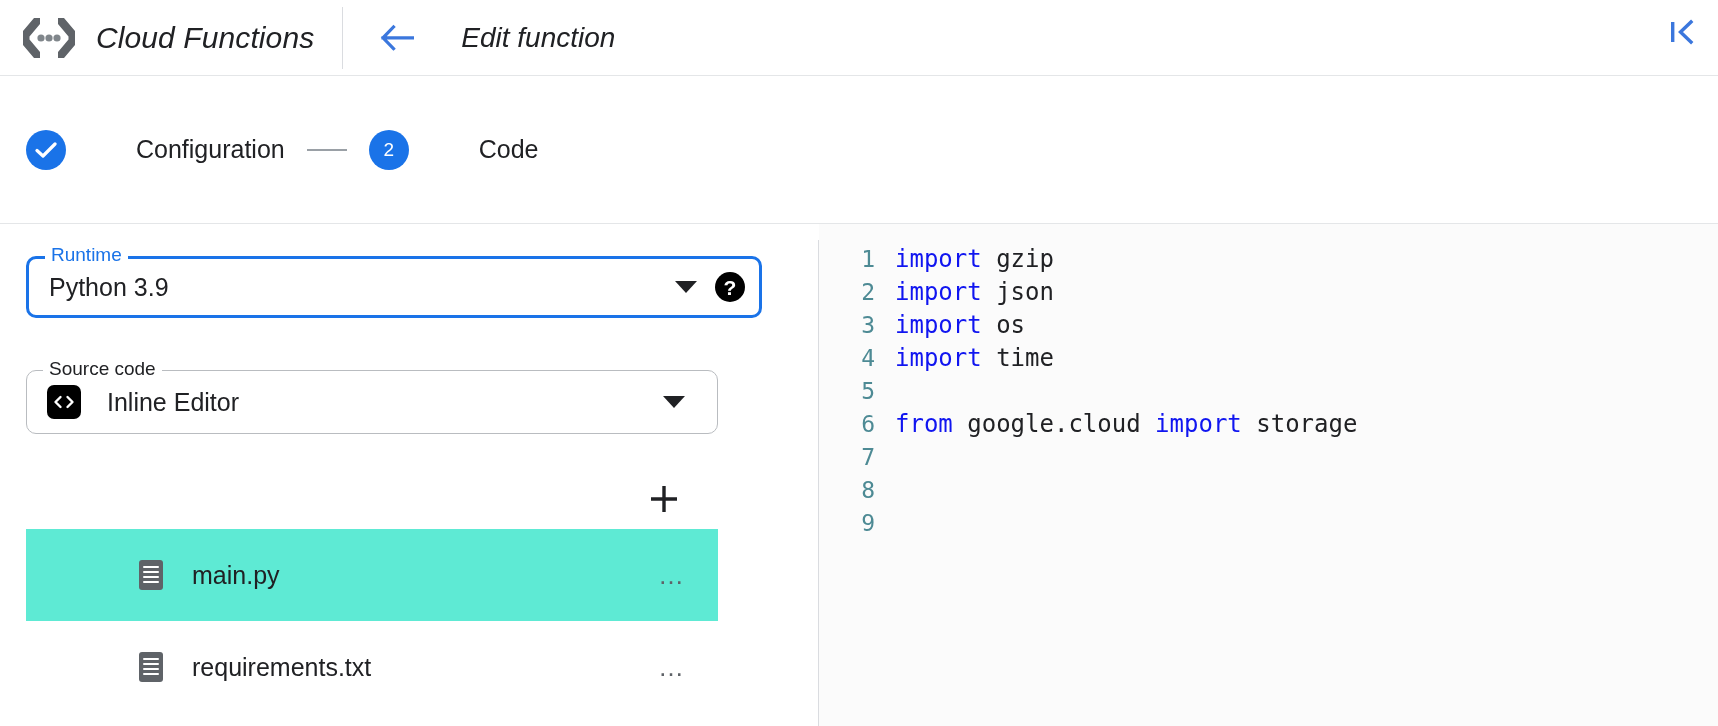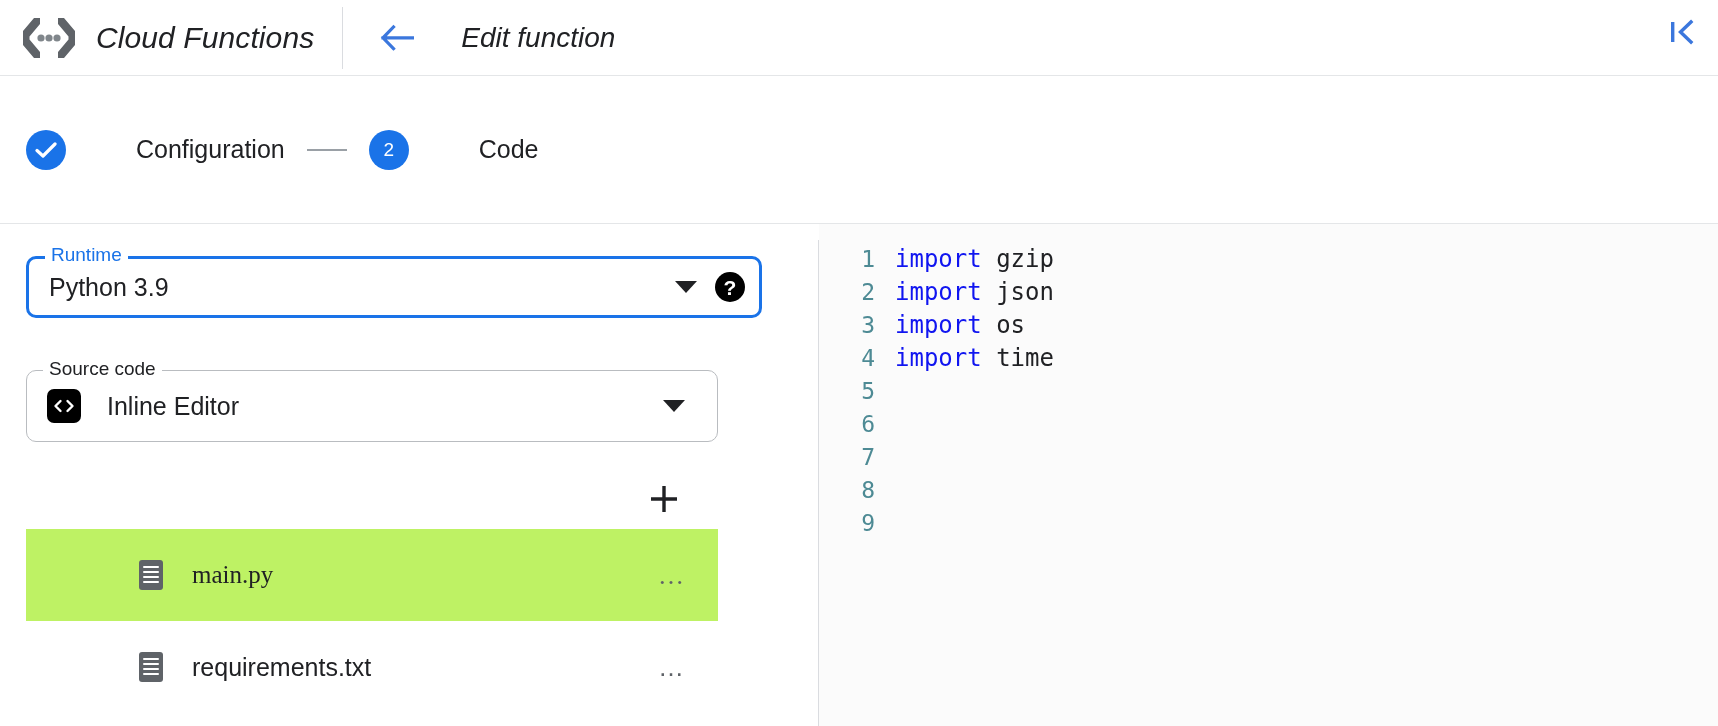--- a/index.html
+++ b/index.html
@@ -199,21 +199,21 @@
     top: 305px;
     width: 692px;
   }
   .file-row {
     height: 92px;
     display: flex;
     align-items: center;
     padding: 0 26px 0 0;
     cursor: pointer;
   }
-  .file-row.selected { background: #bef264; font-family: Liberation Serif, serif; }
+  .file-row.selected { background: #5eead4; }
   .file-icon { width: 26px; height: 32px; margin-left: 112px; flex: 0 0 auto; }
   .file-name {
     font-size: 25px;
     color: #202124;
     margin-left: 28px;
     flex: 1 1 auto;
     white-space: nowrap;
   }
   .file-menu {
     font-size: 26px;
@@ -337,21 +337,21 @@
   </div>
 
   <div class="field" style="left:866px; top:32px; width:800px; height:62px;">
     <span class="field-legend">Entry point</span>
     <div class="field-body">
       <span class="field-value">main</span>
       <span class="help-icon">?</span>
     </div>
   </div>
 
-  <div class="field" style="left:26px; top:146px; width:692px; height:72px;">
+  <div class="field" style="left:26px; top:146px; width:692px; height:64px;">
     <span class="field-legend">Source code</span>
     <div class="field-body">
       <span class="code-chip">
         <svg width="22" height="14" viewBox="0 0 22 14">
           <path d="M7.5 2 L2.5 7 L7.5 12 M14.5 2 L19.5 7 L14.5 12" stroke="#fff" stroke-width="2.4" fill="none" stroke-linecap="round" stroke-linejoin="round"></path>
         </svg>
       </span>
       <span class="field-value">Inline Editor</span>
       <span class="caret"></span>
     </div>
@@ -418,20 +418,21 @@
       <div class="code-line">
         <span class="ln">4</span>
         <span class="code-text"><span class="kw">import</span><span> time</span></span>
       </div>
       <div class="code-line">
         <span class="ln">5</span>
         <span class="code-text"></span>
       </div>
       <div class="code-line">
         <span class="ln">6</span>
+        <span class="code-text"><span class="kw">from</span><span> google.cloud </span><span class="kw">import</span><span> storage</span></span>
       </div>
       <div class="code-line">
         <span class="ln">7</span>
       </div>
       <div class="code-line">
         <span class="ln">8</span>
         <span class="code-text"></span>
       </div>
       <div class="code-line">
         <span class="ln">9</span>

